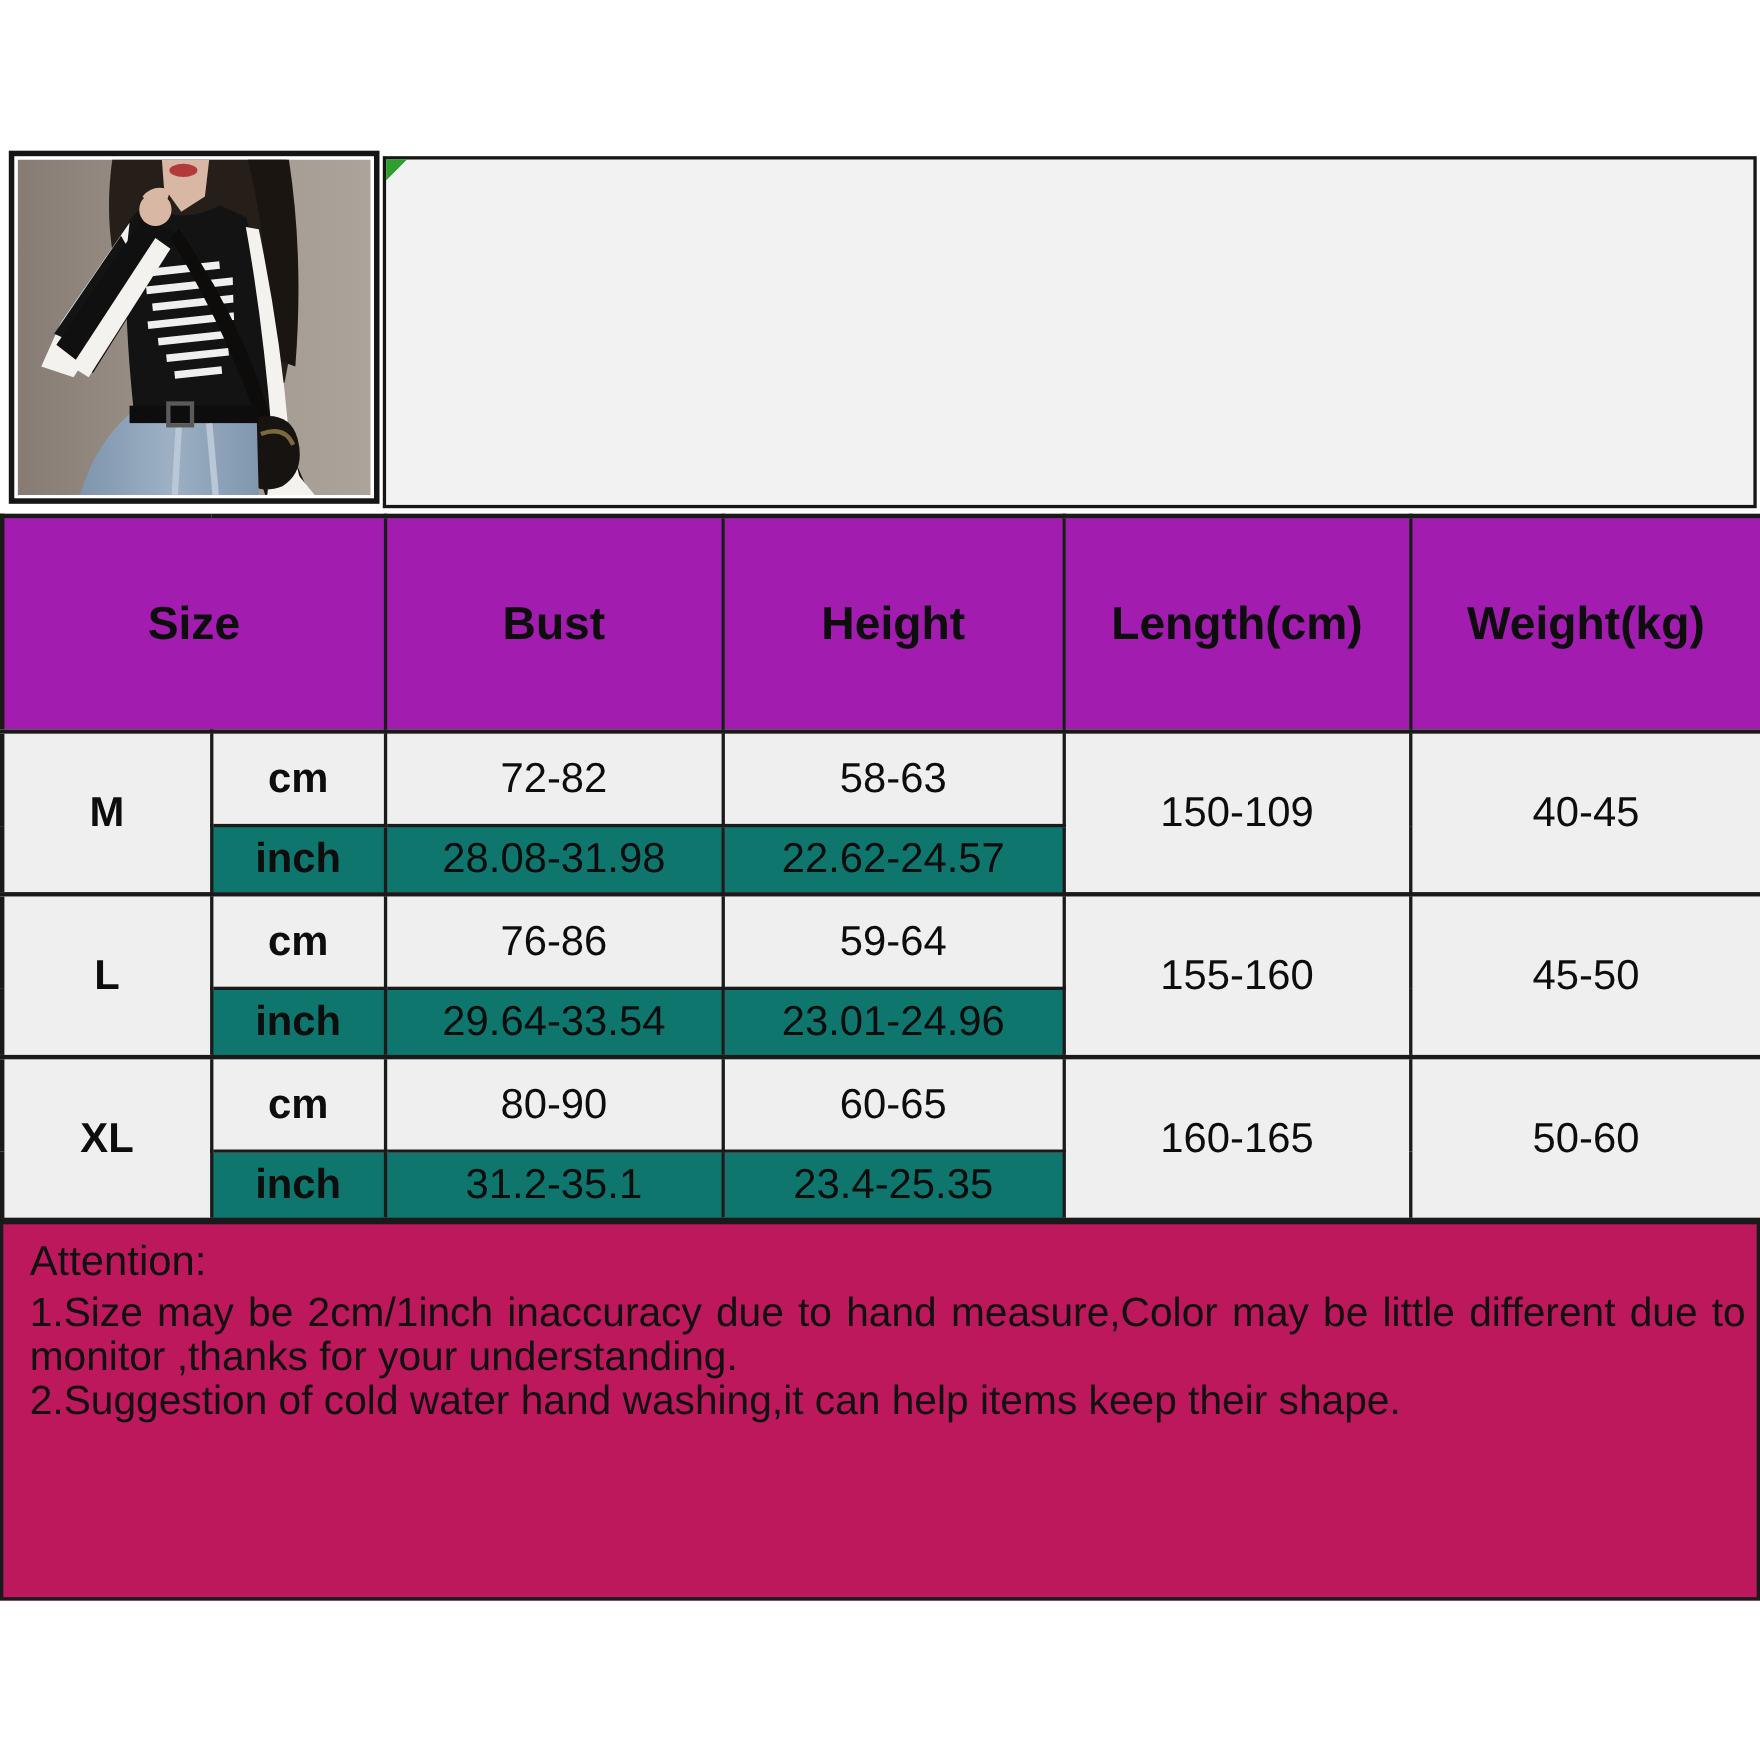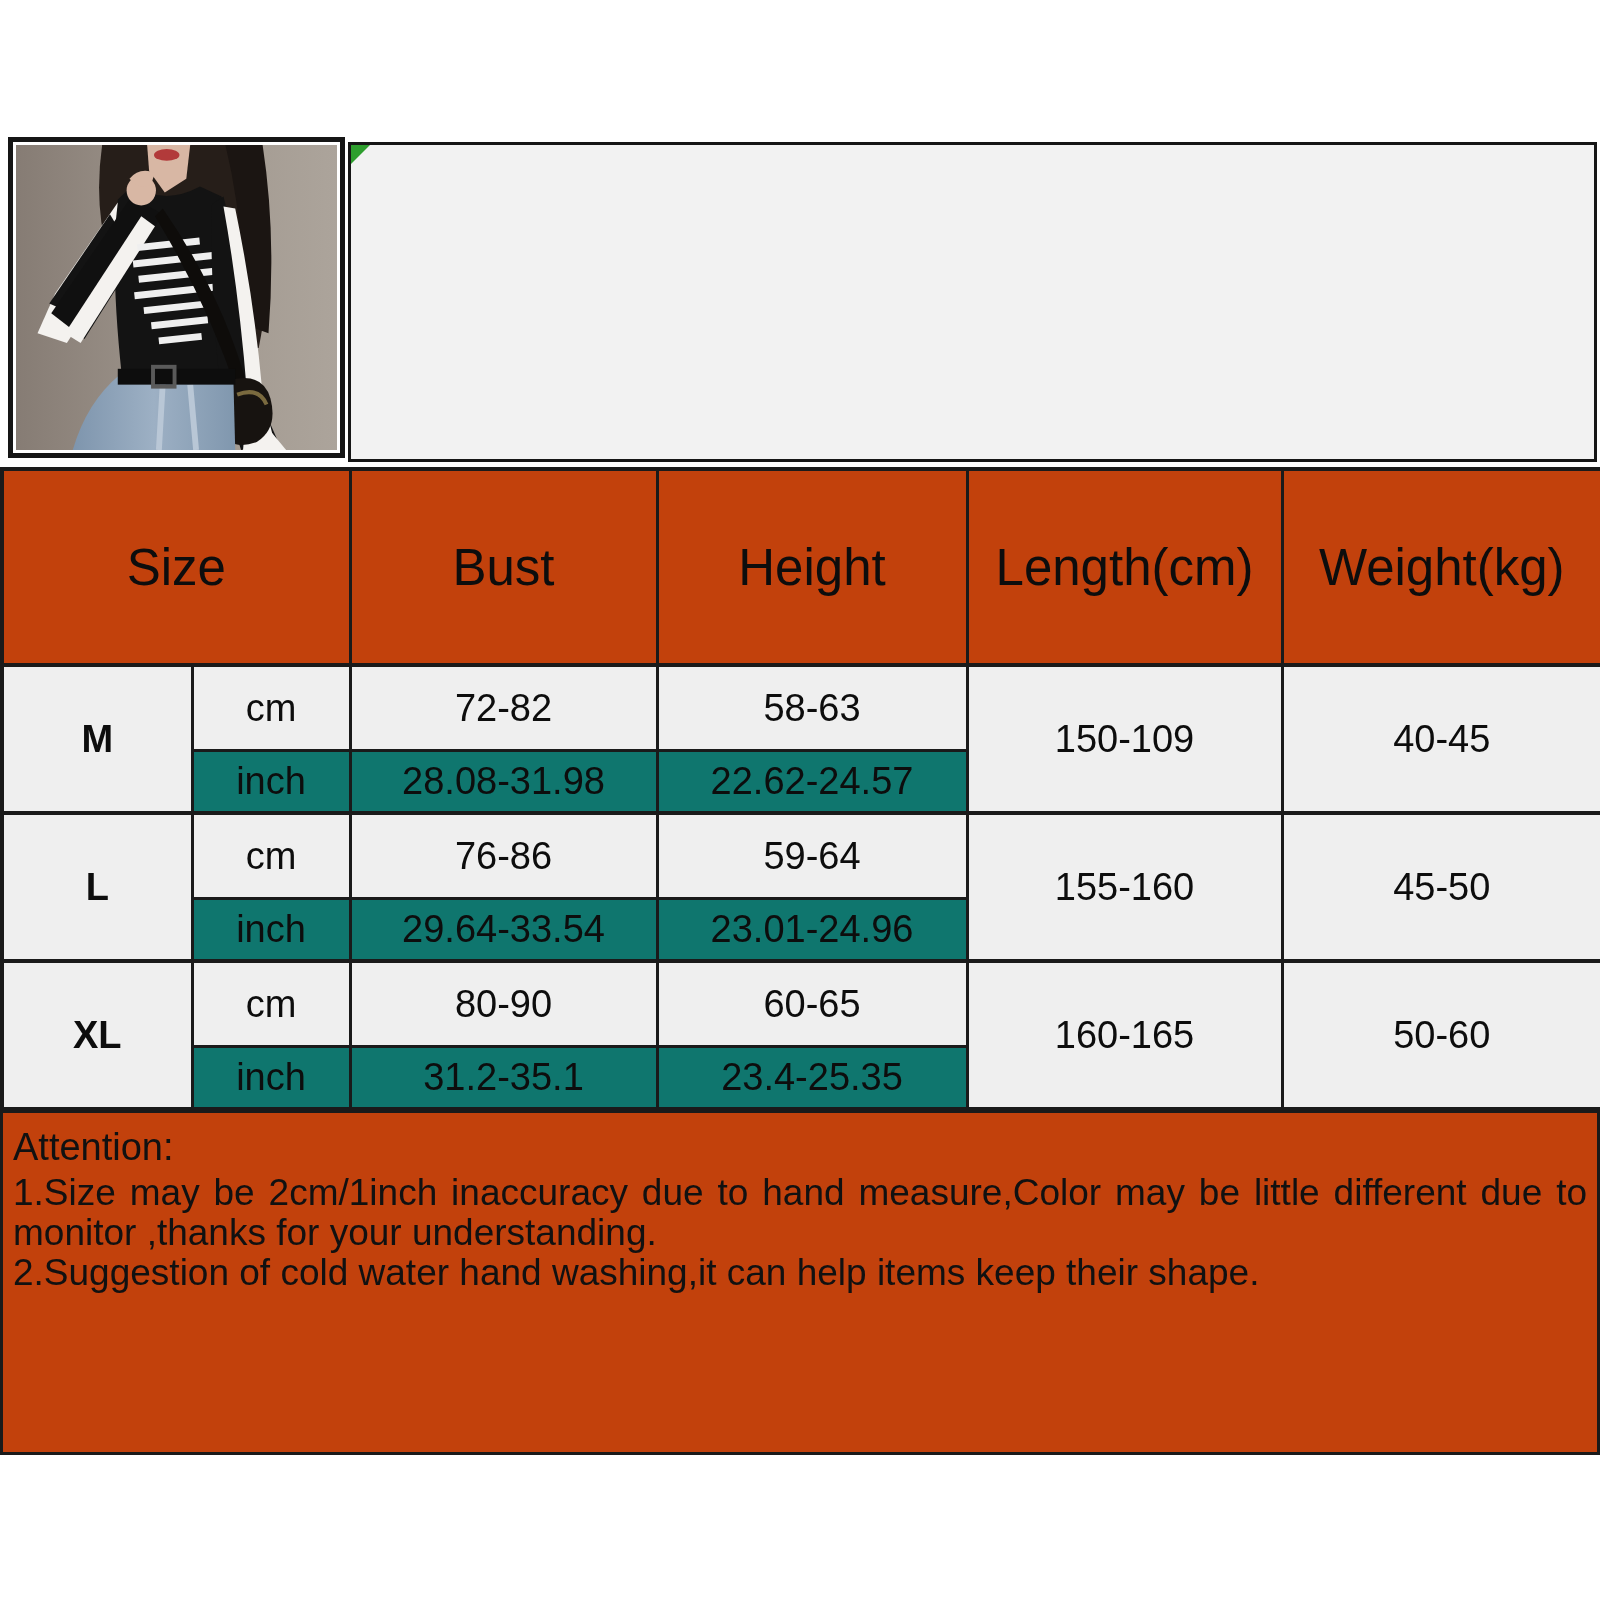--- a/index.html
+++ b/index.html
@@ -32,33 +32,33 @@
   
   table.size-table {
     position:absolute; left:0; top:467px; width:1600px;
     border-collapse:collapse; table-layout:fixed;
     border:4px solid #1a1a1a;
   }
   table.size-table td {
     border:3px solid #1a1a1a; text-align:center; vertical-align:middle;
     font-size:38px; color:#0d0d0d; overflow:hidden;
   }
-  tr.head td { height:190px; background:#c2410c; font-weight:normal; font-size:51px; }
+  tr.head td { height:190px; background:#a21caf; font-weight:bold; font-size:42px; }
   td.size-cell { background:#dcdcdc; font-weight:bold; font-size:42px; }
-  td.unit-cell { font-weight:normal; font-size:36px; }
+  td.unit-cell { font-weight:bold; font-size:36px; }
   tr.row-cm  td { height:80px; background:#efefef; }
   tr.row-cm  { border-top:4px solid #1a1a1a; }
   tr.row-inch td { height:57px; background:#0f766e; }
   td.merged-cell { background:#f0f0f0; }
 
   
   .attention {
     position:absolute; left:0; top:1110px; width:1600px; height:345px;
     border:3px solid #1a1a1a; box-sizing:border-box;
-    background:#c2410c; padding:8px 10px 0 10px;
+    background:#be185d; padding:8px 10px 0 24px;
   }
   .attention .att-heading { font-size:38px; line-height:52px; }
   .attention p { margin:0; font-size:37px; line-height:40px; text-align:justify; }
 </style>
 </head>
 <body>
 
 <div class="canvas">
 
   <div class="photo-frame">

